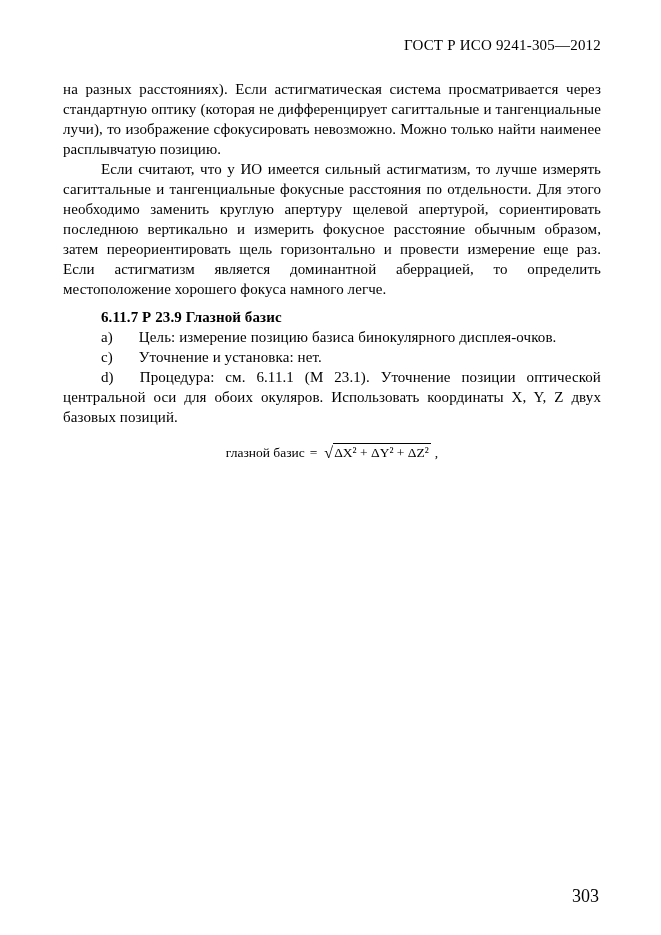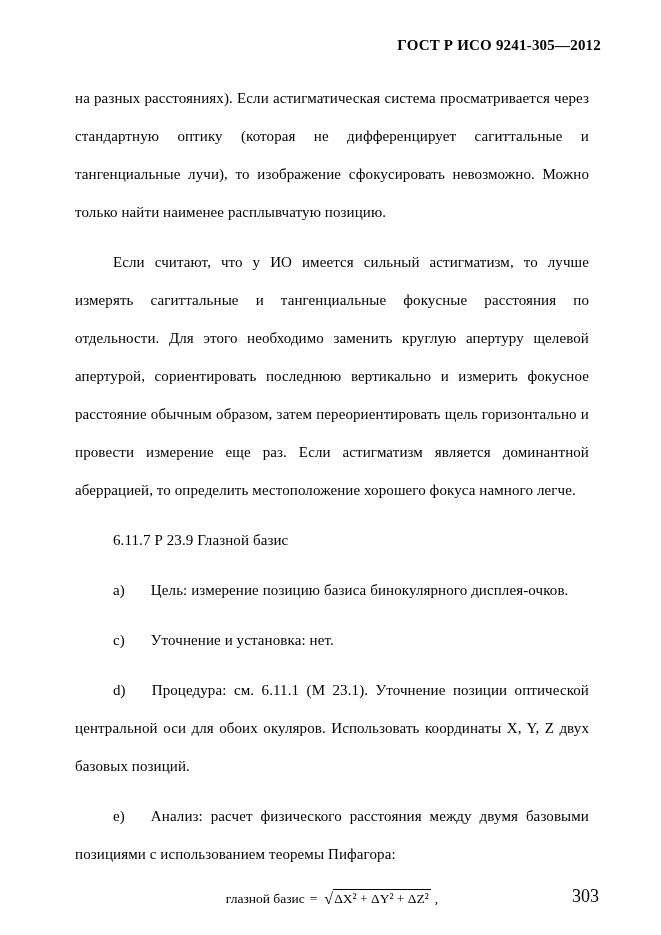--- a/index.html
+++ b/index.html
@@ -17,39 +17,39 @@
     position: relative;
     width: 661px;
     height: 935px;
     box-sizing: border-box;
     padding: 36px 60px 0 63px;
     overflow: hidden;
     background: #ffffff;
   }
   .doc-header {
     text-align: right;
-    font-weight: bold;
+    font-weight: normal;
     font-size: 15px;
     line-height: 18px;
     margin-bottom: 25px;
     letter-spacing: 0.2px;
   }
   p.para, p.heading {
-    margin: 12px;
+    margin: 0;
     font-size: 15px;
-    line-height: 38px;
+    line-height: 20px;
     text-align: justify;
     text-align-last: left;
     letter-spacing: 0.1px;
   }
   .indent {
     text-indent: 38px;
   }
   .heading {
-    font-weight: normal;
+    font-weight: bold;
     margin-top: 8px !important;
   }
   .li-gap {
     display: inline-block;
     width: 26px;
   }
   .formula-row {
     margin-top: 12px;
     text-align: center;
     font-size: 13.5px;
@@ -96,21 +96,20 @@
 
   <p class="heading indent">6.11.7 Р 23.9 Глазной базис</p>
 
   <p class="para indent"><span>a)</span><span class="li-gap"></span><span>Цель: измерение позицию базиса бинокулярного дисплея-очков.</span></p>
 
 
   <p class="para indent"><span>c)</span><span class="li-gap"></span><span>Уточнение и установка: нет.</span></p>
 
   <p class="para indent"><span>d)</span><span class="li-gap"></span><span>Процедура: см. 6.11.1 (М 23.1). Уточнение позиции оптической центральной оси для обоих окуляров. Использовать координаты X, Y, Z двух базовых позиций.</span></p>
 
-  <p class="para indent"><span>e)</span><span class="li-gap"></span><span>Анализ: расчет физического расстояния между двумя базовыми позициями с использованием теоремы Пифагора:</span></p>
 
   <div class="formula-row">
     <span class="f-name">глазной базис</span><span class="f-eq">=</span><span class="f-rad">√</span><span class="f-radicand">ΔX² + ΔY² + ΔZ²</span><span class="f-comma">,</span>
   </div>
 
   <div class="page-number">303</div>
 
 </div>
 
 </body></html>

